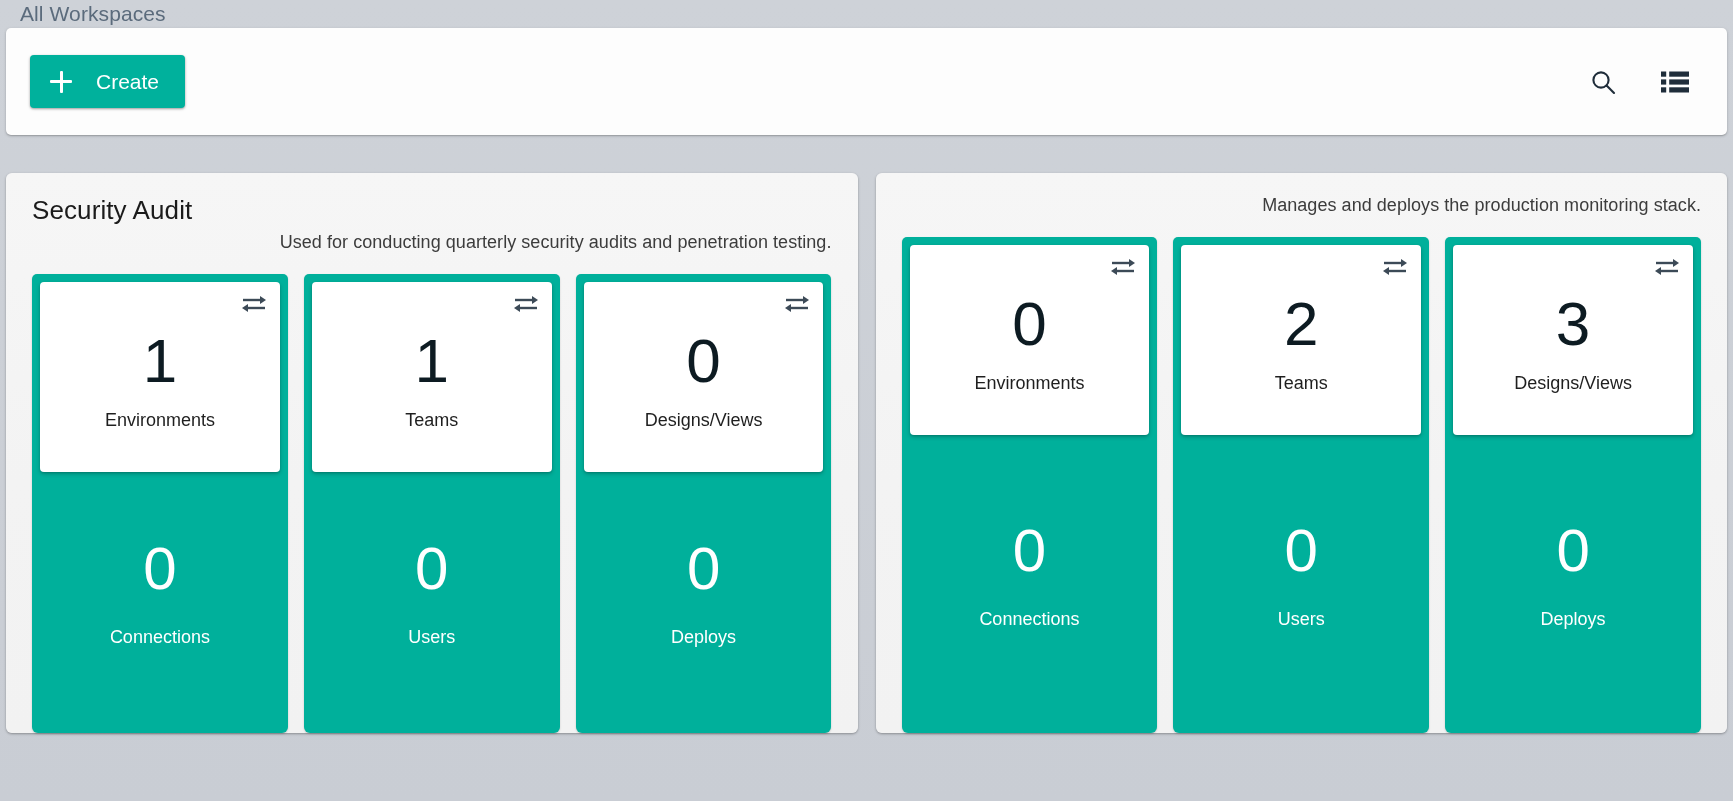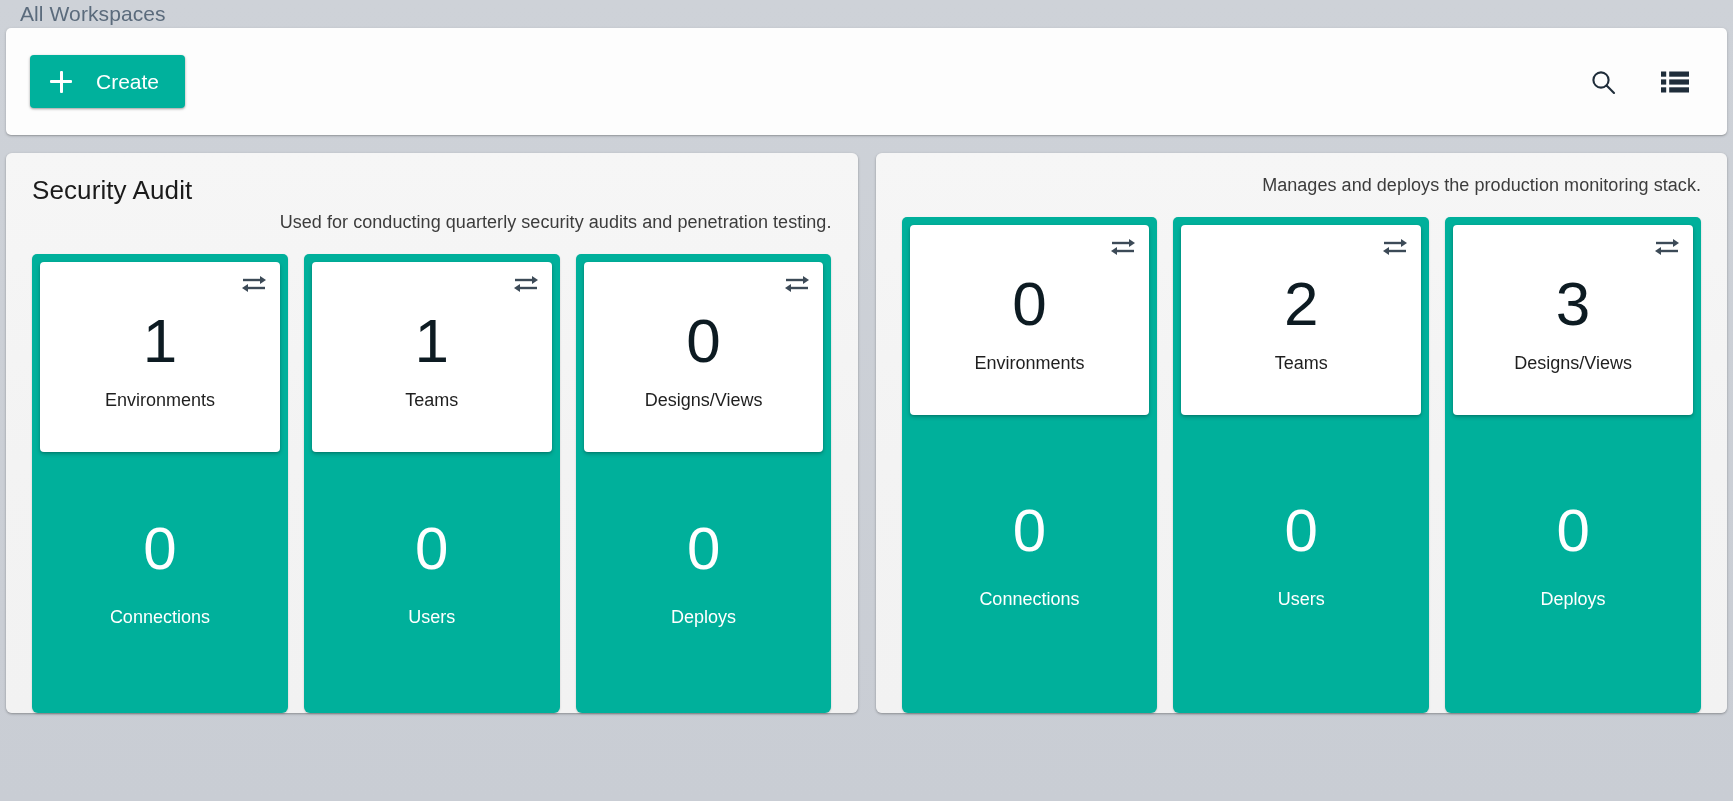--- a/index.html
+++ b/index.html
@@ -99,20 +99,21 @@
   .ws-card {
     flex: 1 1 0;
     background: linear-gradient(180deg, #f6f6f6 0%, #f3f3f3 55%, #f2f2f2 100%);
     border-radius: 6px;
     box-shadow: 0 1px 3px rgba(0,0,0,0.22), 0 1px 2px rgba(0,0,0,0.12);
     padding: 22px 26px 0 26px;
     box-sizing: border-box;
     min-height: 560px;
     display: flex;
     flex-direction: column;
+    margin-top: 20px;
   }
   .ws-title {
     font-size: 26px;
     color: #1b1b1b;
     margin: 0 0 6px 0;
     font-weight: normal;
     letter-spacing: 0.1px;
   }
   .ws-desc {
     font-size: 18px;

